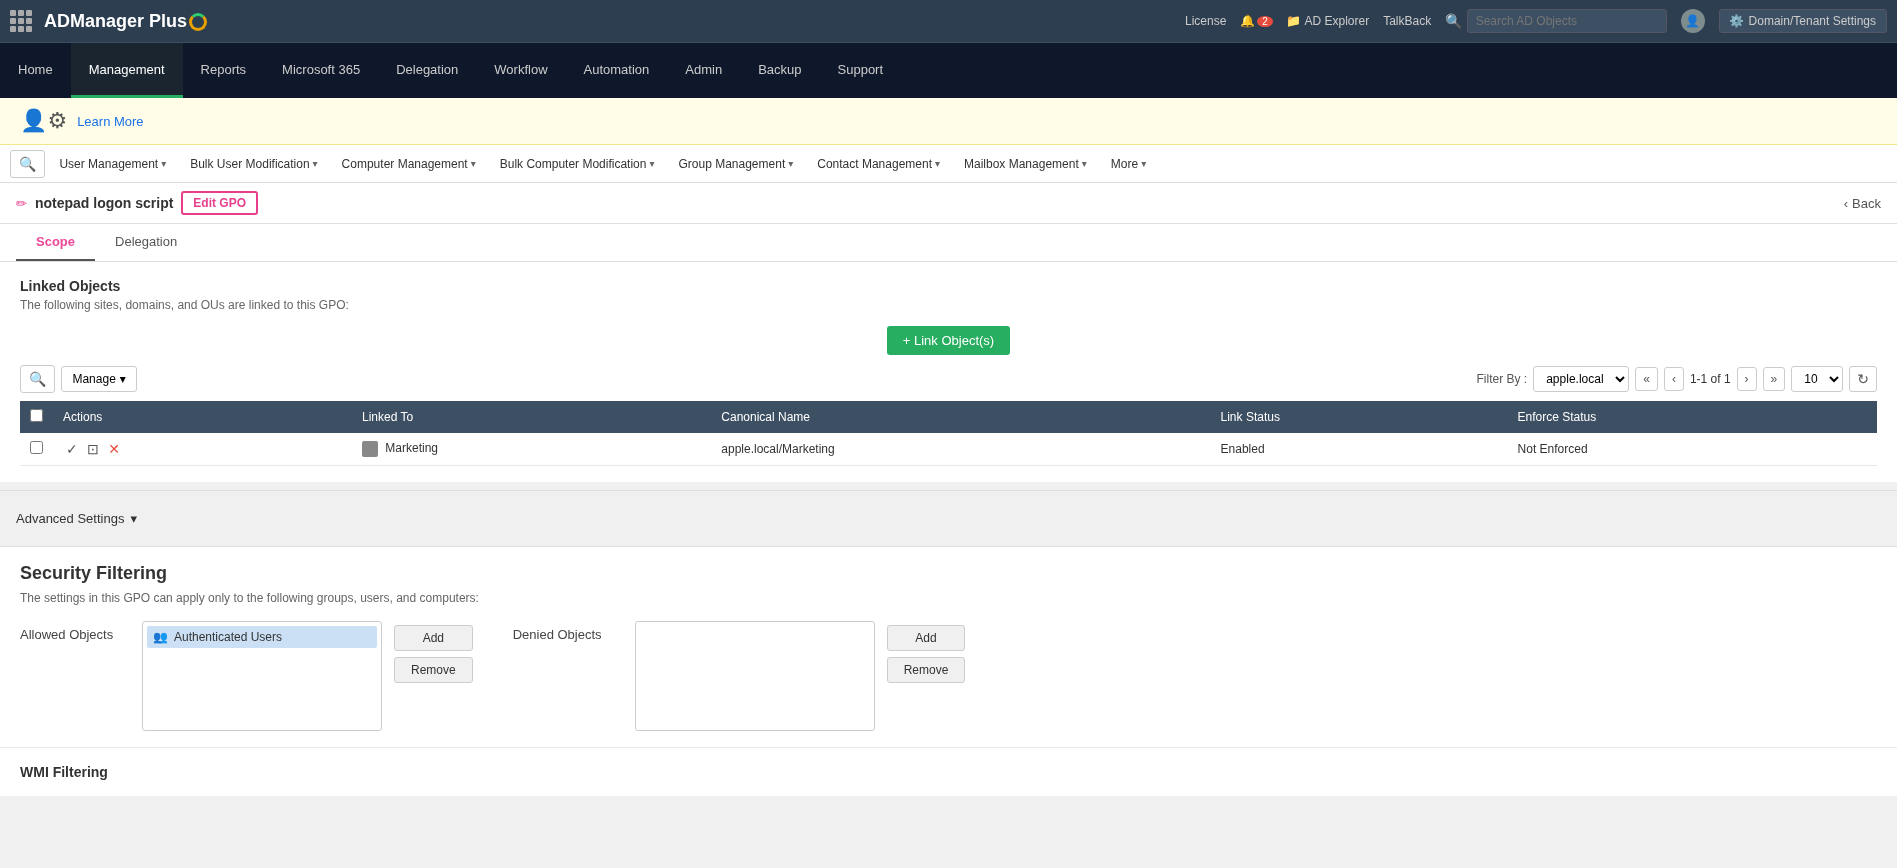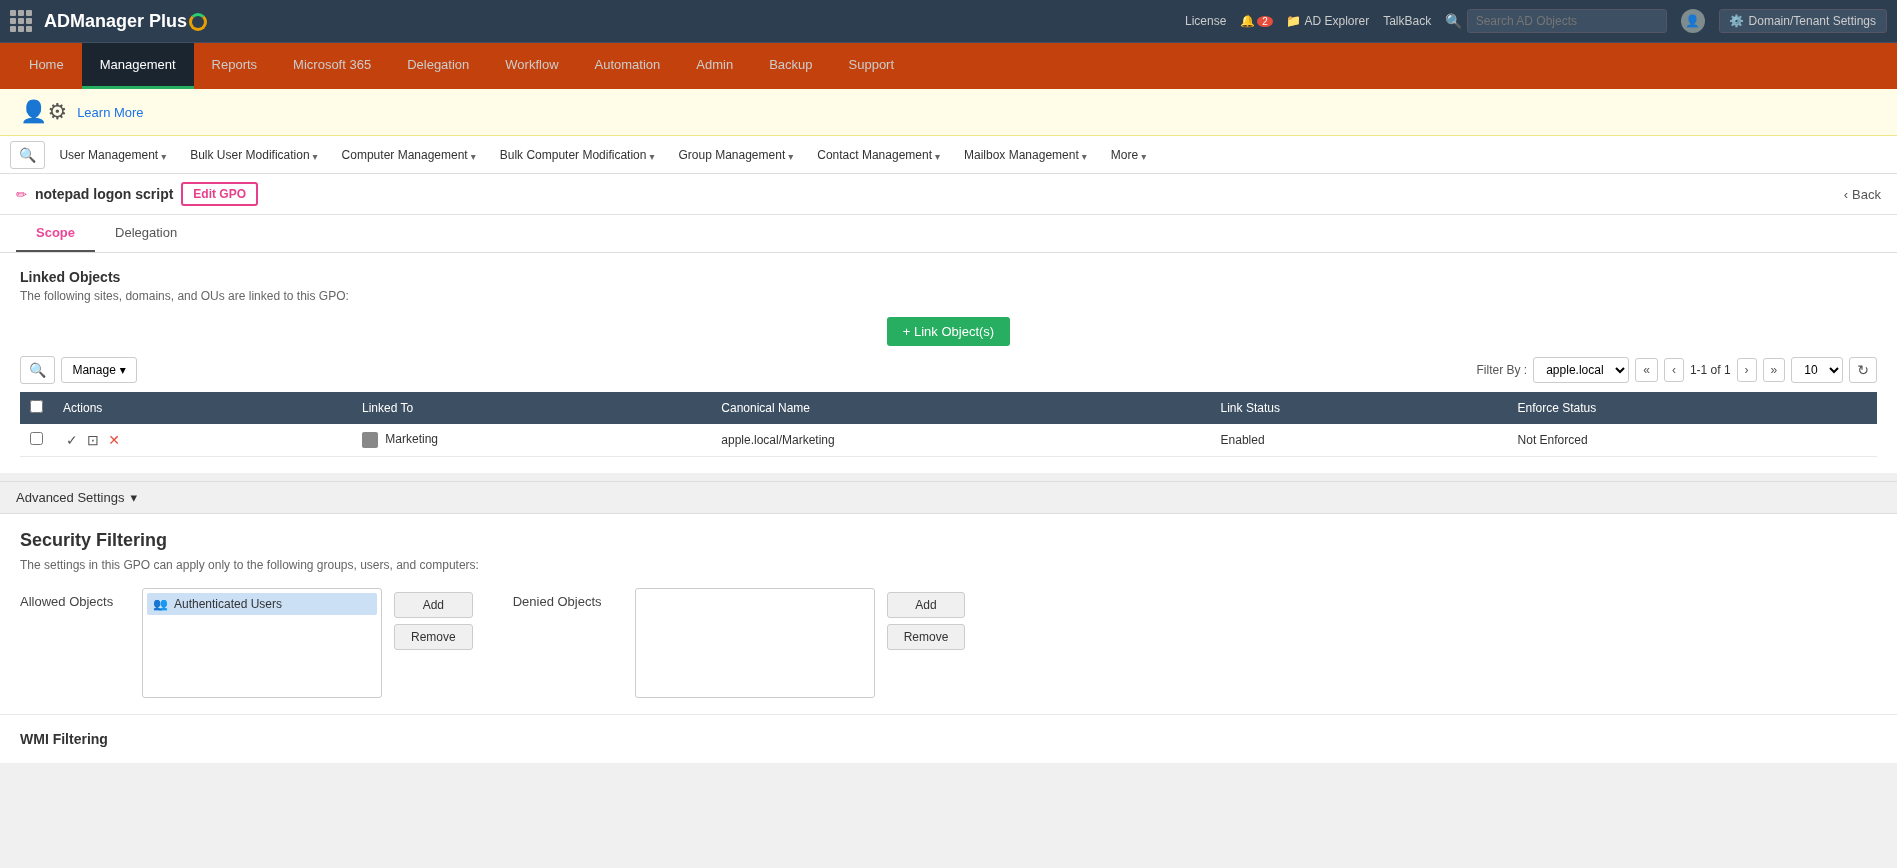--- a/index.html
+++ b/index.html
@@ -21,26 +21,25 @@
     .logo-text { font-size: 18px; font-weight: bold; color: #fff; }
     .logo-circle { display: inline-block; width: 18px; height: 18px; border-radius: 50%; border: 3px solid #e8a000; border-top-color: #2ecc71; margin-left: 2px; vertical-align: middle; }
     .top-bar-right { display: flex; align-items: center; gap: 14px; font-size: 12px; }
     .search-ad { background: #3d4f62; border: 1px solid #556; border-radius: 3px; padding: 4px 30px 4px 8px; color: #ccc; width: 200px; font-size: 12px; }
     .top-bar-right .link { color: #ccc; cursor: pointer; text-decoration: none; }
     .notif-badge { background: #e74c3c; color: #fff; border-radius: 50%; padding: 0 5px; font-size: 10px; margin-left: 2px; }
     .user-icon { width: 24px; height: 24px; border-radius: 50%; background: #7f8c8d; display: flex; align-items: center; justify-content: center; color: #fff; font-size: 12px; }
 
     
     .nav-bar {
-      background: #c2410c;
+      background: #0f172a;
       display: flex;
       align-items: stretch;
-      height: 47px;
+      height: 56px;
       border-top: 1px solid #3d4f62;
-      padding-left: 11px;
     }
     .nav-item {
       padding: 0 18px;
       display: flex;
       align-items: center;
       color: #ccc;
       cursor: pointer;
       font-size: 13px;
       border-bottom: 3px solid transparent;
     }
@@ -70,21 +69,21 @@
       height: 38px;
       gap: 4px;
     }
     .sub-nav-item {
       padding: 6px 10px;
       font-size: 12px;
       color: #333;
       cursor: pointer;
       white-space: nowrap;
       display: flex;
-      align-items: flex-end;
+      align-items: center;
       gap: 3px;
       border-radius: 3px;
     }
     .sub-nav-item .arrow { font-size: 10px; color: #666; }
 
     
     .breadcrumb-bar {
       background: #fff;
       padding: 8px 16px;
       display: flex;
@@ -218,21 +217,21 @@
 
     .status-enabled { color: #27ae60; font-size: 14px; }
     .action-icon { font-size: 14px; cursor: pointer; color: #555; margin: 0 3px; }
     .delete-icon { color: #e74c3c; }
 
     
     .advanced-settings-bar {
       background: #f0f0f0;
       border-top: 1px solid #ddd;
       border-bottom: 1px solid #ddd;
-      padding: 8px 16px;
+      padding: 20px 16px;
       display: flex;
       align-items: center;
       gap: 6px;
       font-size: 13px;
       cursor: pointer;
       margin-top: 8px;
     }
 
     
     .security-section {

